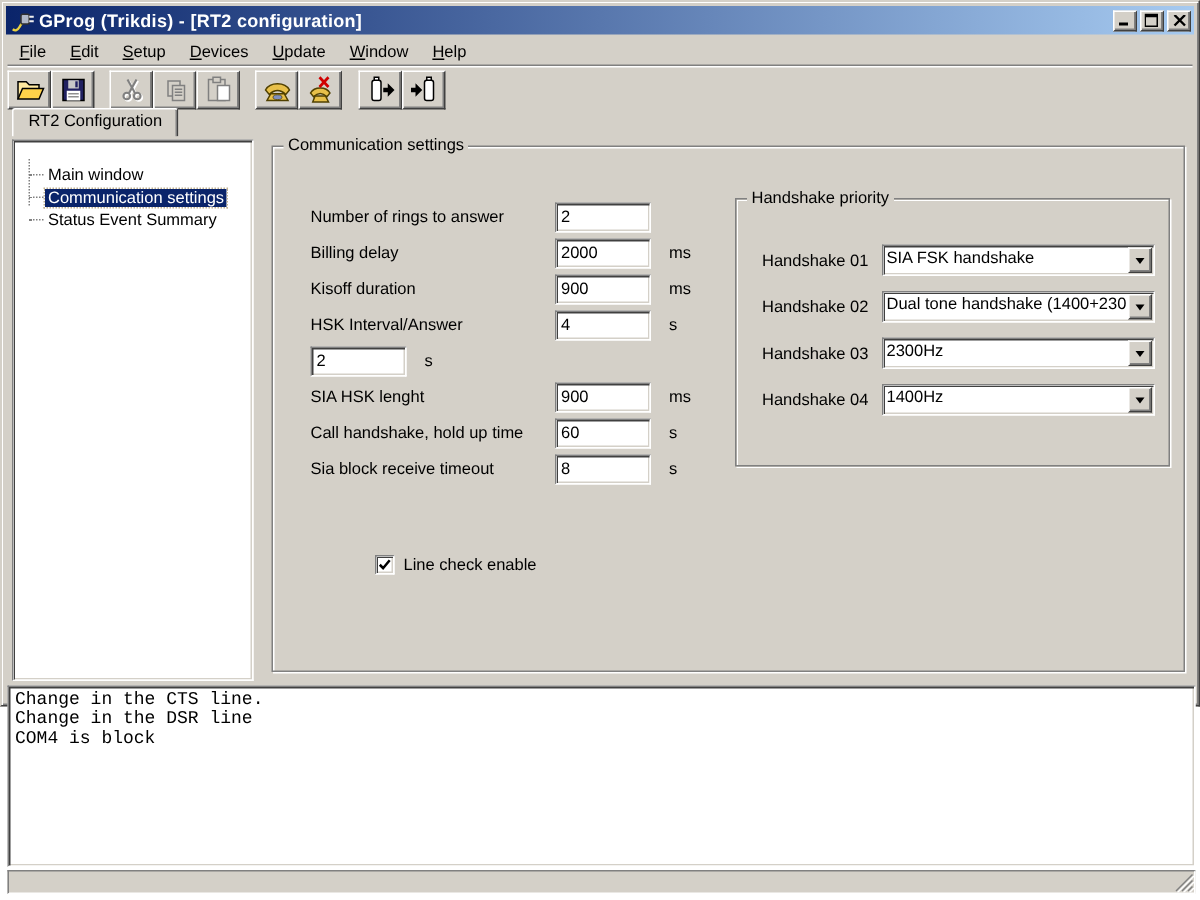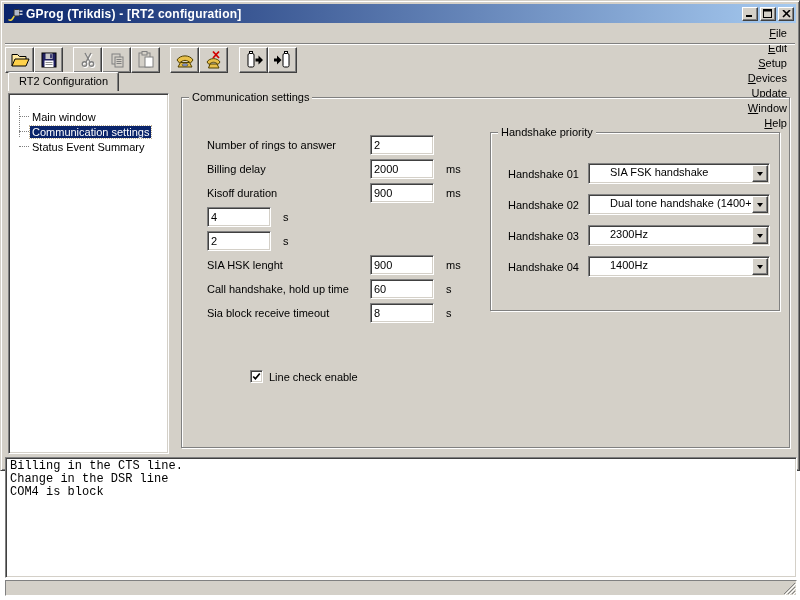--- a/index.html
+++ b/index.html
@@ -22,21 +22,21 @@
   .titlebar .title-text { color:#fff; font-weight:bold; font-size:12px; letter-spacing:0.2px; flex:1;
     white-space:nowrap; overflow:hidden; }
   .winbtn {
     width:16px; height:14px; background:#d4d0c8; margin-left:2px;
     border:1px solid; border-color:#ffffff #404040 #404040 #ffffff;
     box-shadow: inset -1px -1px 0 #808080;
     display:flex; align-items:center; justify-content:center;
   }
 
   
-  .menubar { position:absolute; left:4px; top:23px; right:4px; height:19px; display:flex; align-items:flex-end;flex-direction:column; }
+  .menubar { position:absolute; left:4px; top:23px; right:4px; height:19px; display:flex; align-items:center; }
   .menu-item { display:block; padding:3px 8px 0 8px; cursor:default; }
   .menu-item::first-letter { text-decoration:underline; }
   .menu-sep { position:absolute; left:4px; right:4px; top:42px; height:2px;
     border-top:1px solid #808080; border-bottom:1px solid #ffffff; }
 
   
   .toolbar { position:absolute; left:4px; top:45px; height:28px; display:flex; align-items:center; }
   .tbtn {
     width:29px; height:26px; background:#d4d0c8;
     border:1px solid; border-color:#ffffff #404040 #404040 #ffffff;
@@ -109,21 +109,21 @@
   
   .hsk-rows { position:absolute; left:17px; top:30px; }
   .hsk-row { display:flex; align-items:center; height:21px; margin-bottom:10px; }
   .hsk-row .h-label { width:80px; }
   .combo {
     position:relative; width:182px; height:21px; background:#fff;
     border:1px solid; border-color:#808080 #ffffff #ffffff #808080;
     box-shadow: inset 1px 1px 0 #404040, inset -1px -1px 0 #d4d0c8;
   }
   .combo .combo-text {
-    position:absolute; left:21px; right:18px; top:2px; white-space:nowrap; overflow:hidden;
+    position:absolute; left:2px; right:18px; top:2px; white-space:nowrap; overflow:hidden;
   }
   .combo .combo-btn {
     position:absolute; right:1px; top:1px; bottom:1px; width:16px; background:#d4d0c8;
     border:1px solid; border-color:#ffffff #404040 #404040 #ffffff;
     box-shadow: inset -1px -1px 0 #808080;
     display:flex; align-items:center; justify-content:center;
   }
   .combo .arrow { width:0; height:0; border-left:3.5px solid transparent; border-right:3.5px solid transparent; border-top:4px solid #000; }
 
   
@@ -301,20 +301,21 @@
         <span class="f-label">Billing delay</span>
         <input value="2000" style="">
         <span class="f-unit">ms</span>
       </div>
       <div class="field-row">
         <span class="f-label">Kisoff duration</span>
         <input value="900" style="">
         <span class="f-unit">ms</span>
       </div>
       <div class="field-row">
+        <span class="f-label">HSK Interval/Answer</span>
         <input value="4" style="">
         <span class="f-unit">s</span>
       </div>
       <div class="field-row">
         <input value="2" style="">
         <span class="f-unit">s</span>
       </div>
       <div class="field-row">
         <span class="f-label">SIA HSK lenght</span>
         <input value="900" style="">
@@ -378,21 +379,21 @@
             <div class="combo-btn">
                 <span class="arrow"></span>
               </div>
           </div>
         </div>
       </div>
     </div>
   </div>
 
   <div class="log sunken">
-    <div class="log-line">Billing in the CTS line.</div>
+    <div class="log-line">Change in the CTS line.</div>
     <div class="log-line">Change in the DSR line</div>
     <div class="log-line">COM4 is block</div>
   </div>
 
   <div class="statusbar">
     <span></span>
     <svg class="grip" viewBox="0 0 13 13">
       <line x1="12" y1="1" x2="1" y2="12" stroke="#808080"></line>
       <line x1="13" y1="2" x2="2" y2="13" stroke="#ffffff"></line>
       <line x1="12" y1="5" x2="5" y2="12" stroke="#808080"></line>

